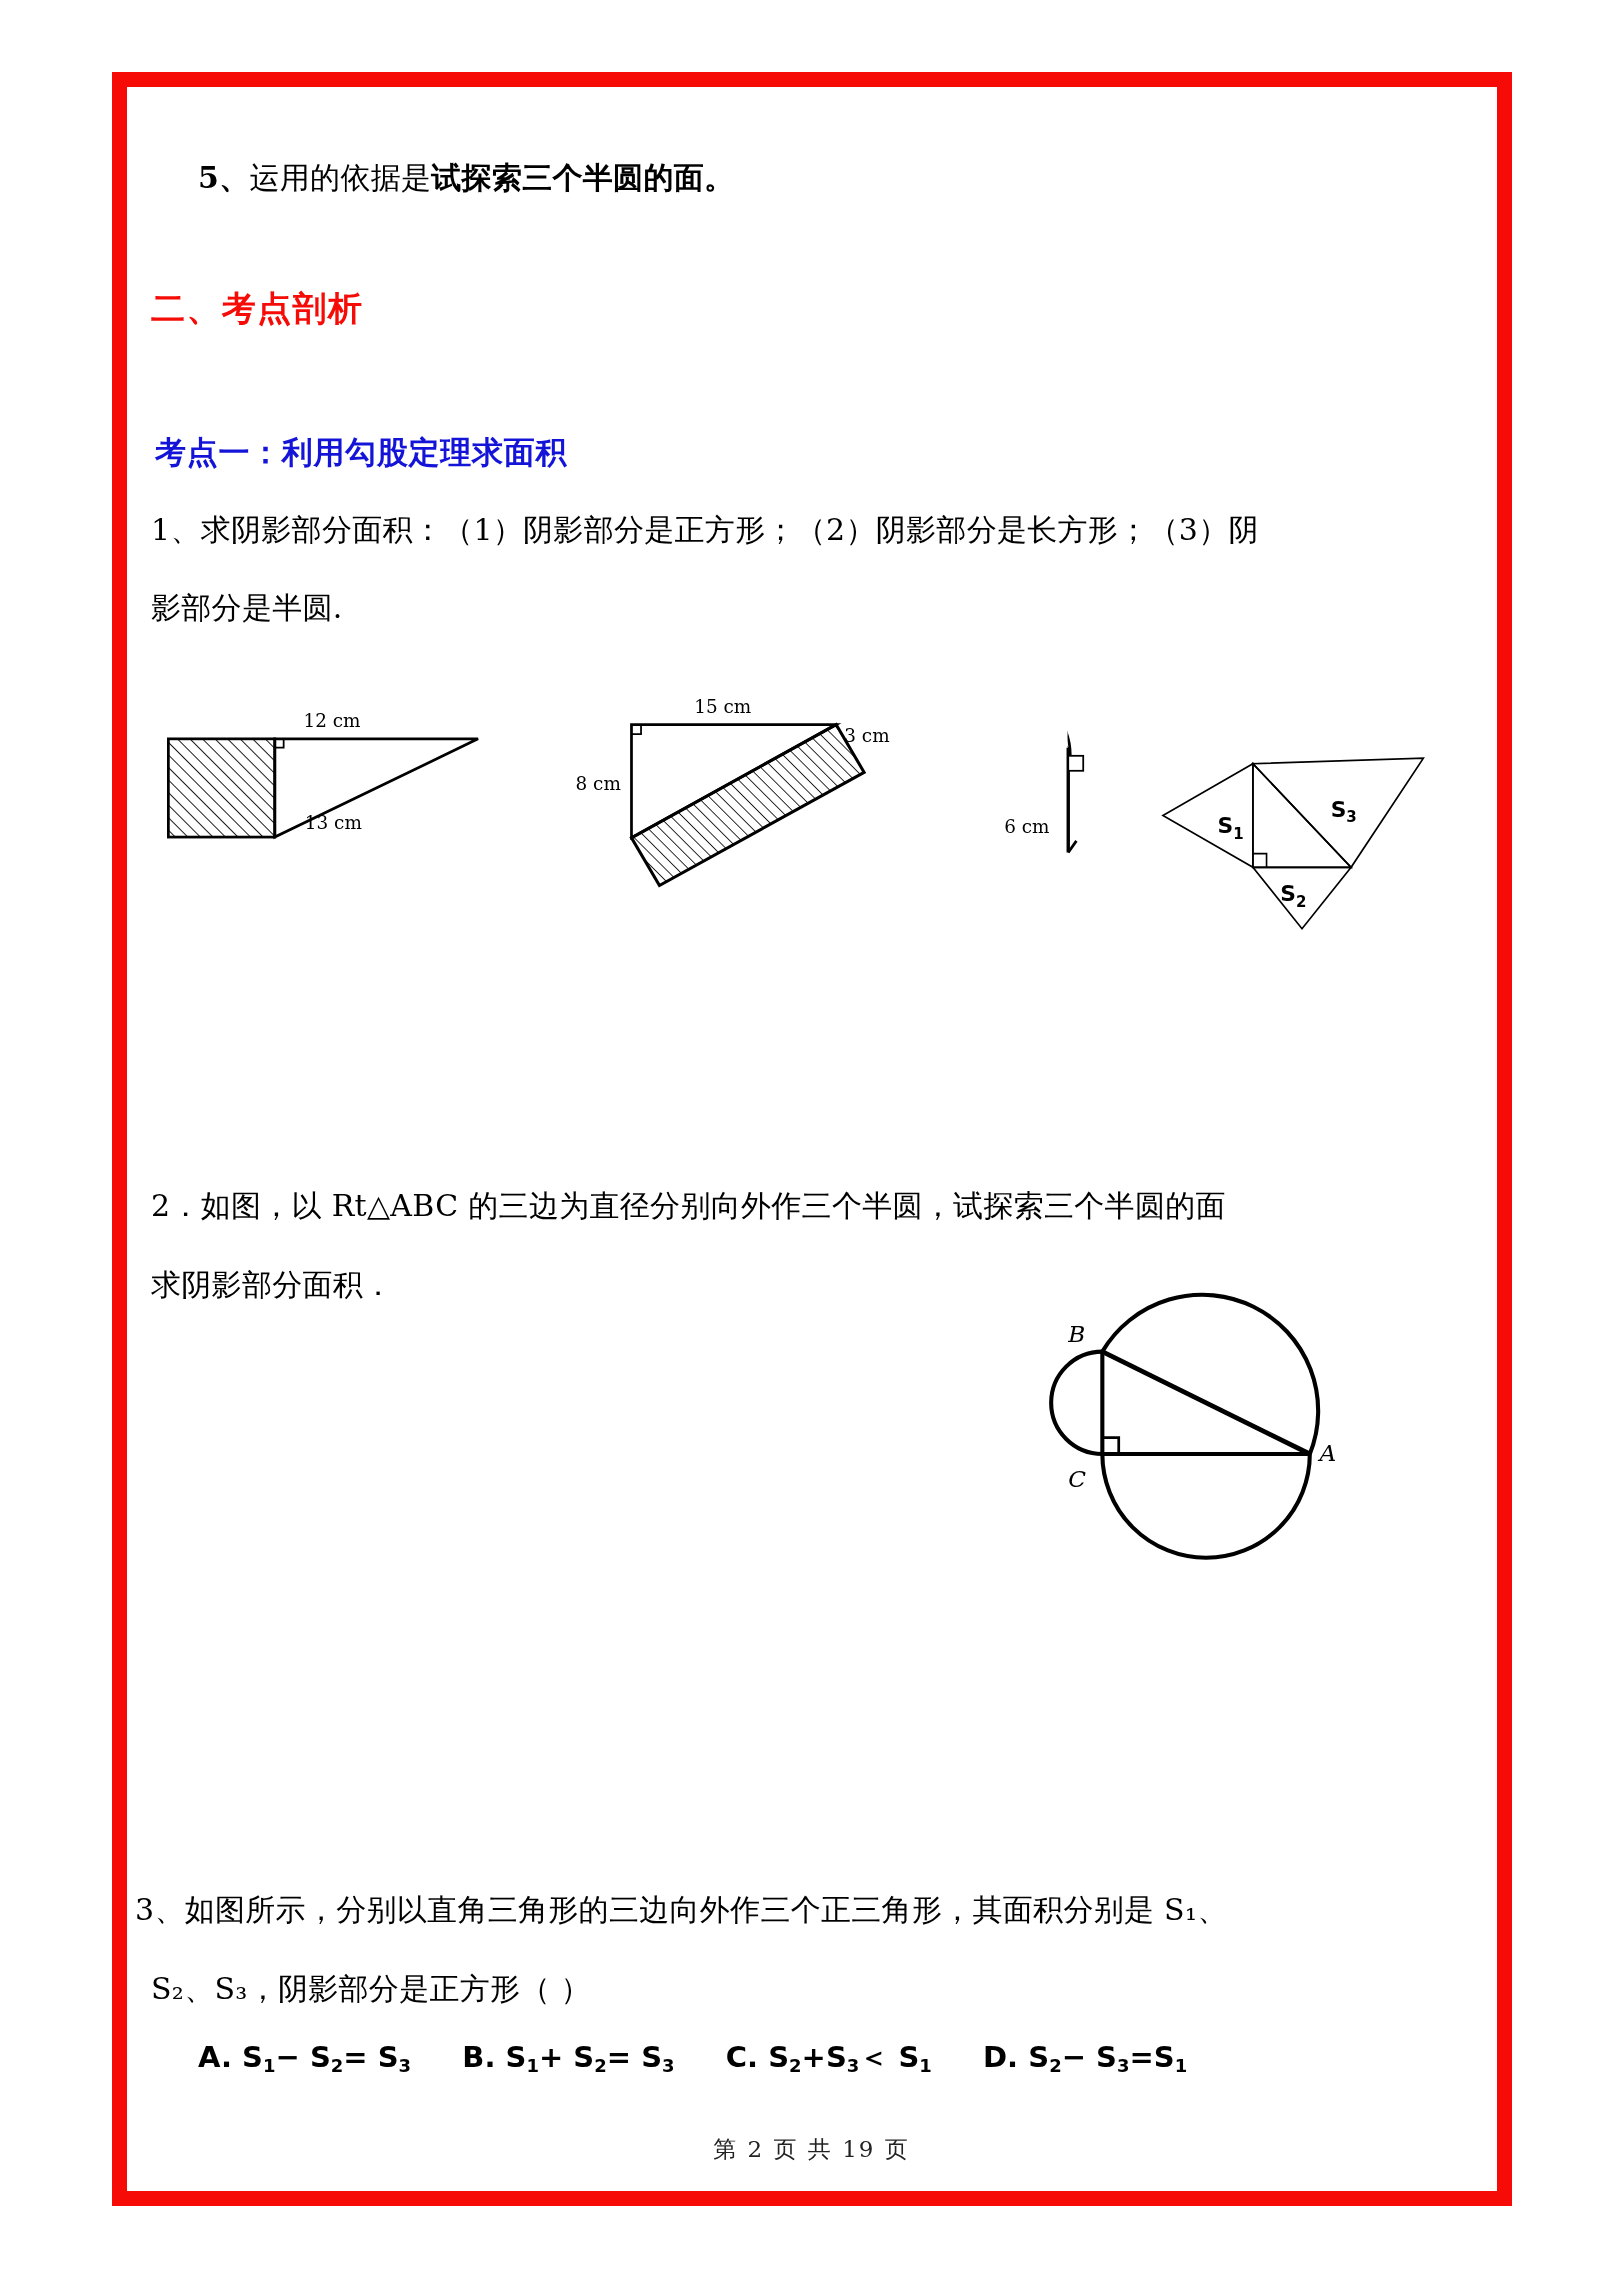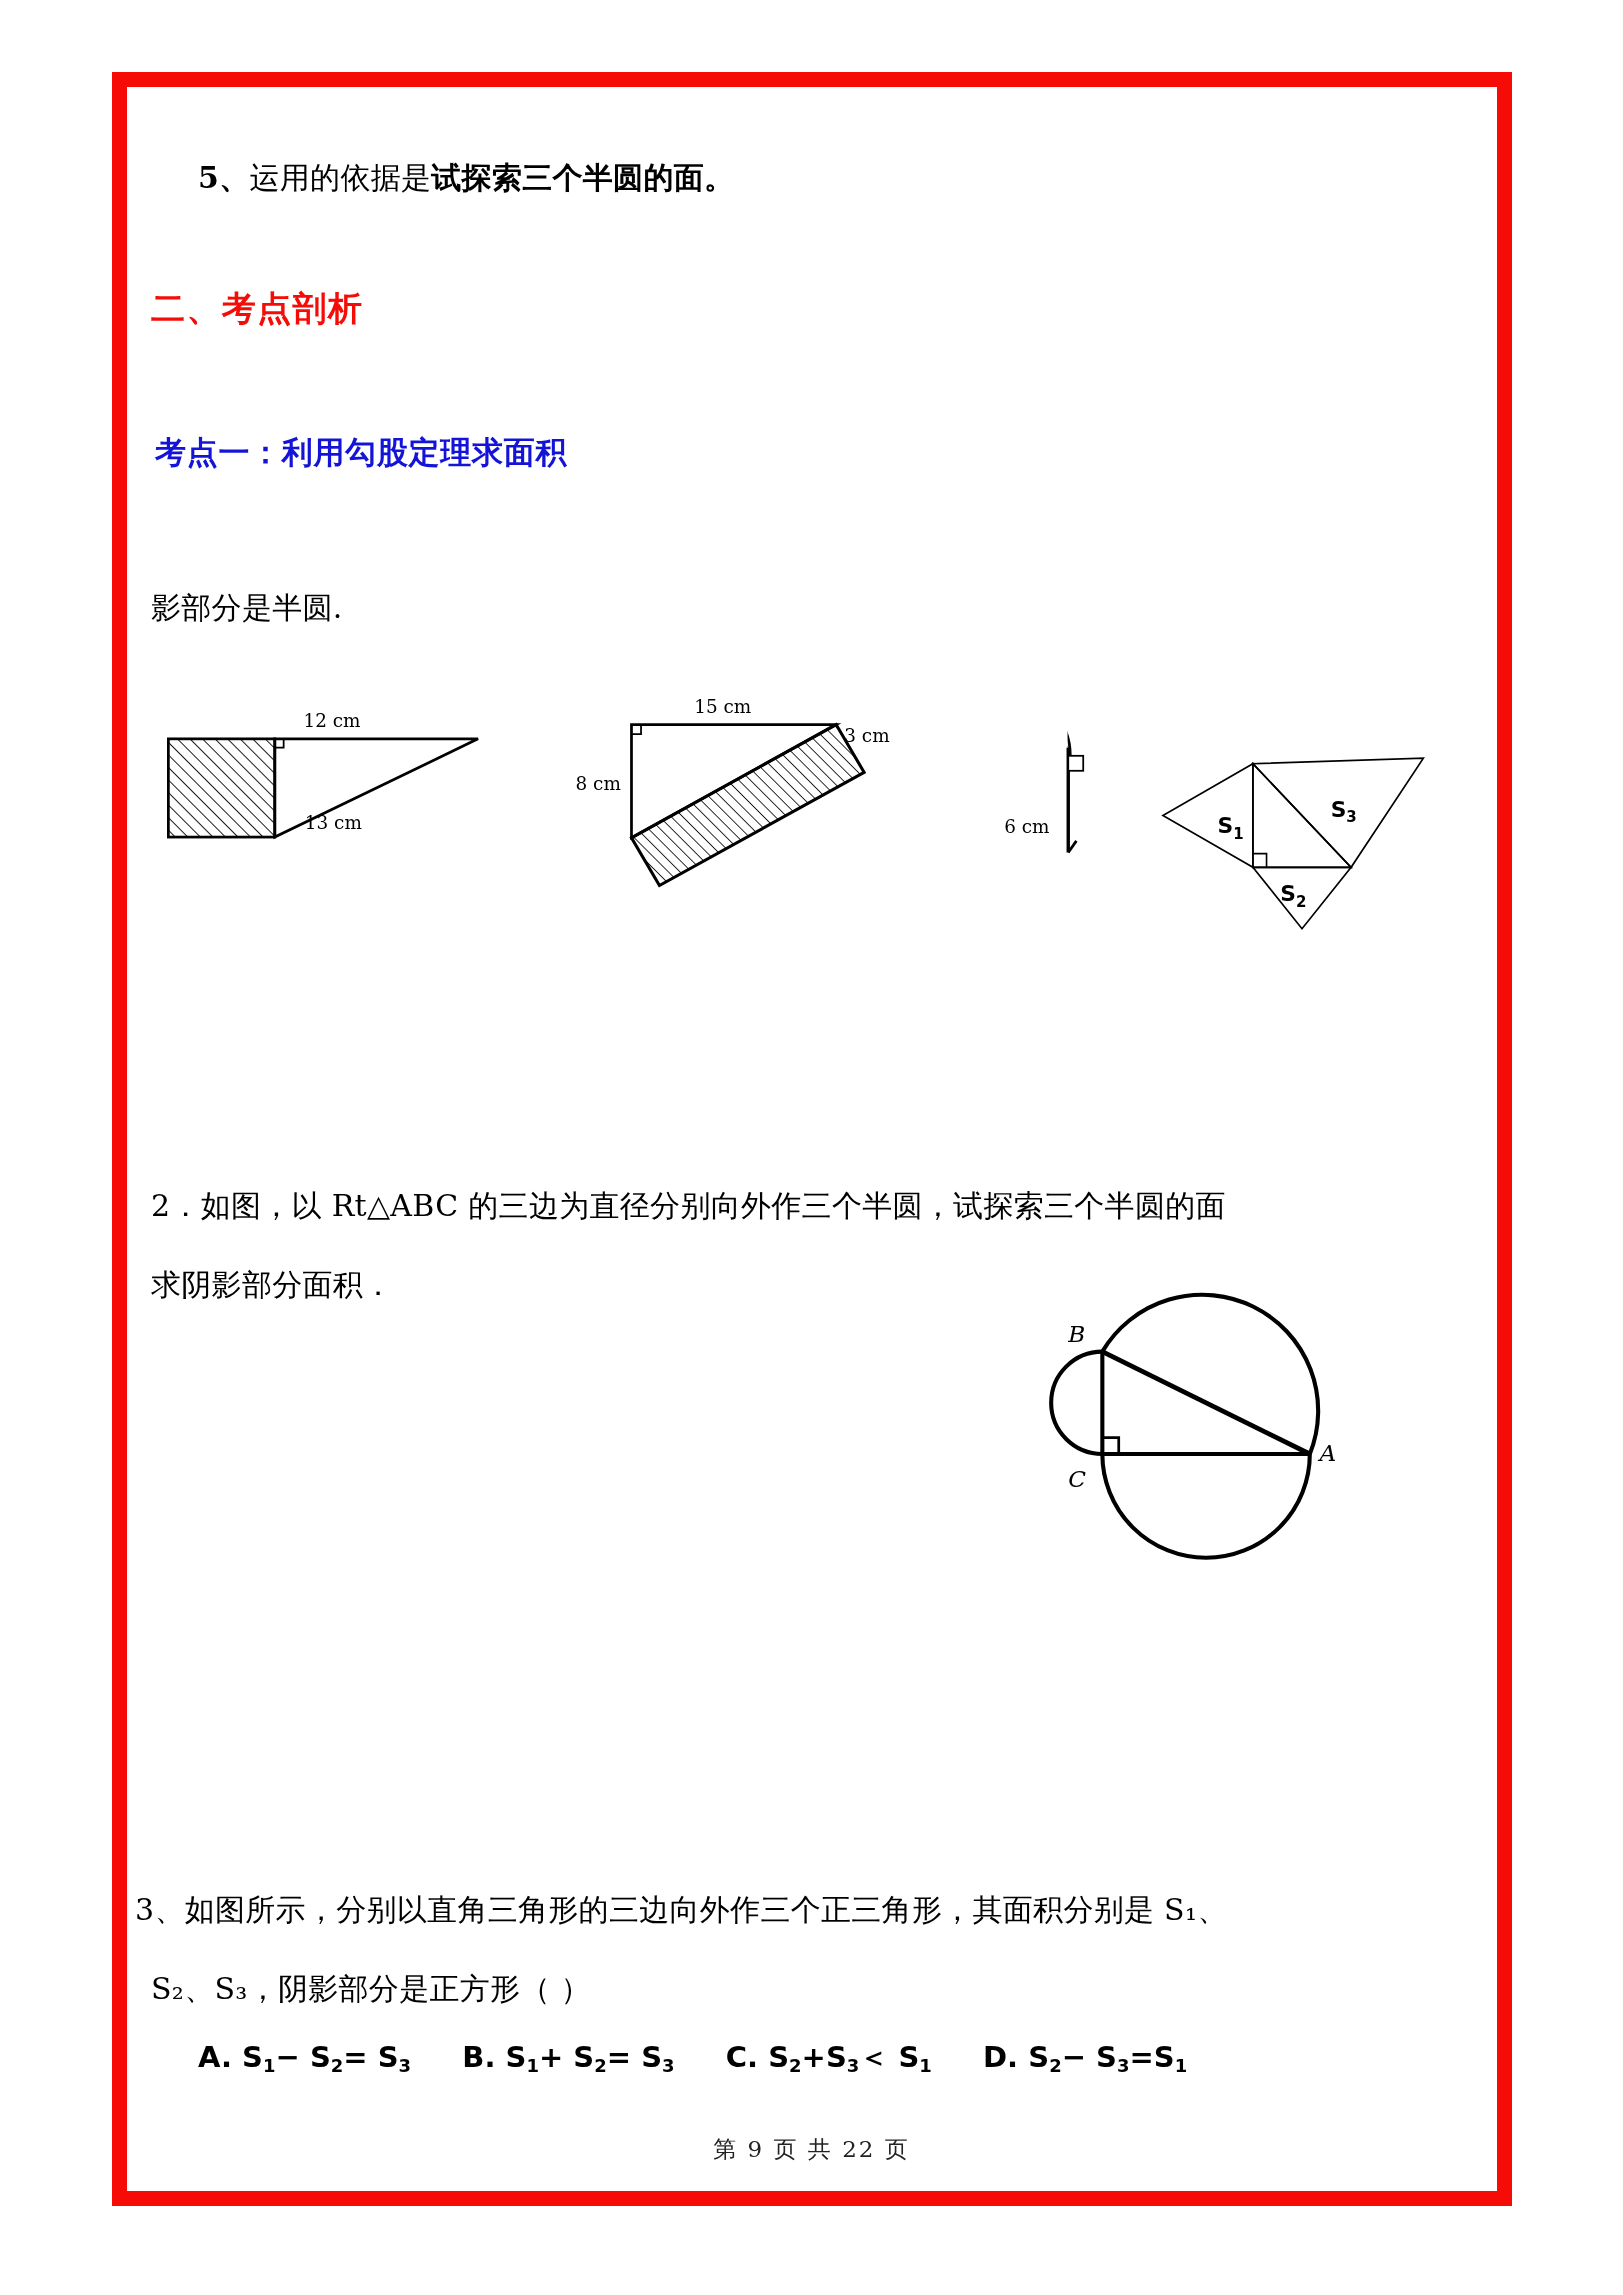--- a/index.html
+++ b/index.html
@@ -94,20 +94,21 @@
   <div class="frame"></div>
 
   <div class="txt q-line" style="left:198px;top:158px;">
     <span class="num-lead">5、</span><span>运用的依据是</span><span class="bold-seg">试探索三个半圆的面。</span>
   </div>
 
   <div class="heading-red" style="left:151px;top:286px;">二、考点剖析</div>
 
   <div class="heading-blue" style="left:155px;top:417px;margin-top:15px;">考点一：利用勾股定理求面积</div>
 
+  <div class="txt q-line" style="left:151px;top:510px;">1、求阴影部分面积：（1）阴影部分是正方形；（2）阴影部分是长方形；（3）阴</div>
   <div class="txt q-line" style="left:151px;top:588px;">影部分是半圆.</div>
 
   <div class="fig" style="left:152px;top:689px;">
     <svg width="382" height="157" viewBox="0 0 560 230">
       <defs>
         <pattern id="hatchA" width="13" height="13" patternUnits="userSpaceOnUse" patternTransform="rotate(-45)">
           <line x1="0" y1="0" x2="0" y2="13" stroke="#000" stroke-width="2.6"></line>
         </pattern>
       </defs>
 
@@ -216,16 +217,16 @@
   <div class="opts" style="left:198px;top:2038px;">
     <span><span>A.</span>&nbsp;<span>S<sub>1</sub>− S<sub>2</sub>= S<sub>3</sub></span></span>
     <span class="gap"></span>
     <span><span>B.</span>&nbsp;<span>S<sub>1</sub>+ S<sub>2</sub>= S<sub>3</sub></span></span>
     <span class="gap"></span>
     <span><span>C.</span>&nbsp;<span>S<sub>2</sub>+S<sub>3</sub>＜ S<sub>1</sub></span></span>
     <span class="gap"></span>
     <span><span>D.</span>&nbsp;<span>S<sub>2</sub>− S<sub>3</sub>=S<sub>1</sub></span></span>
   </div>
 
-  <div class="footer" style="top:2134px;">第 9 页 共 22 页</div>
+  <div class="footer" style="top:2134px;">第 2 页 共 19 页</div>
 
 </div>
 
 
 </body></html>

